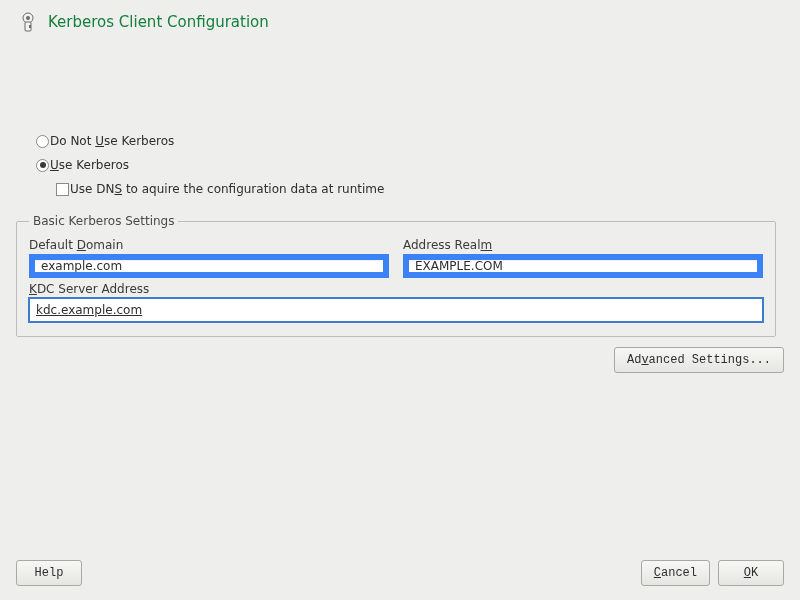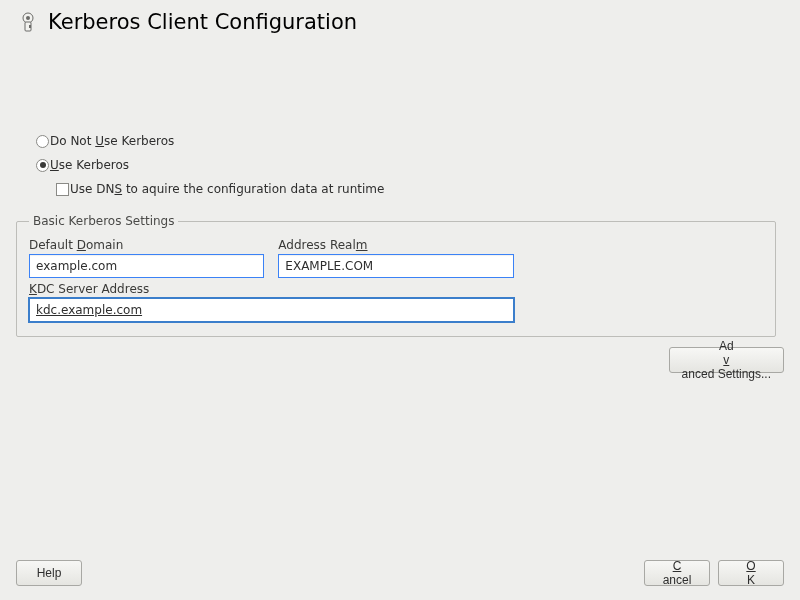--- a/index.html
+++ b/index.html
@@ -21,22 +21,22 @@
     display: flex;
     align-items: center;
     gap: 8px;
     margin-bottom: 100px;
   }
   .title-icon {
     width: 24px; height: 24px;
     flex: 0 0 24px;
   }
   .title-text {
-    font-size: 21px;
-    color: #000000;
+    font-size: 15px;
+    color: #15803d;
   }
   .options {
     margin-left: 20px;
   }
   .radio-row, .check-row {
     display: flex;
     align-items: center;
     gap: 1px;
     margin: 4px 0 10px 0;
     cursor: default;
@@ -74,33 +74,33 @@
     border-radius: 2px;
     margin: 0 8px 10px 0;
     padding: 10px 12px 14px 12px;
   }
   fieldset.group legend {
     padding: 0 4px;
     color: #4a4a48;
   }
   .grid {
     display: grid;
-    grid-template-columns: 1fr 1fr 1fr;
+    grid-template-columns: 1fr 1fr;
     column-gap: 14px;
     row-gap: 4px;
   }
   .full { grid-column: 1 / span 2; }
   .field-label {
     margin-bottom: 2px;
     color: #3a3a38;
   }
   input.text {
     width: 100%;
     height: 24px;
-    border: 1px solid #3b82f6;
+    border: 6px solid #3b82f6;
     background: #ffffff;
     padding: 2px 6px;
     font-family: inherit;
     font-size: 12px;
     color: #2e2e2e;
     outline: none;
     box-shadow: inset 0 1px 1px rgba(0,0,0,0.06);
   }
   input.text.focused {
     border: 1px solid #3b7ecb;
@@ -111,28 +111,27 @@
     display: flex;
     justify-content: flex-end;
     margin-top: 8px;
   }
   .btn {
     height: 26px;
     padding: 0 12px;
     border: 1px solid #a8a8a4;
     border-radius: 3px;
     background: linear-gradient(#f7f7f5, #e5e5e1);
-    font-family: Liberation Sans, sans-serif;
+    font-family: Liberation Mono, monospace;
     font-size: 12px;
     color: #2e2e2e;
     cursor: default;
     display: inline-flex;
     align-items: center;
     justify-content: center;
-    flex-direction: column;
   }
   .footer {
     position: absolute;
     left: 16px; right: 16px; bottom: 14px;
     display: flex;
     justify-content: space-between;
     align-items: center;
   }
   .footer-right {
     display: flex;

